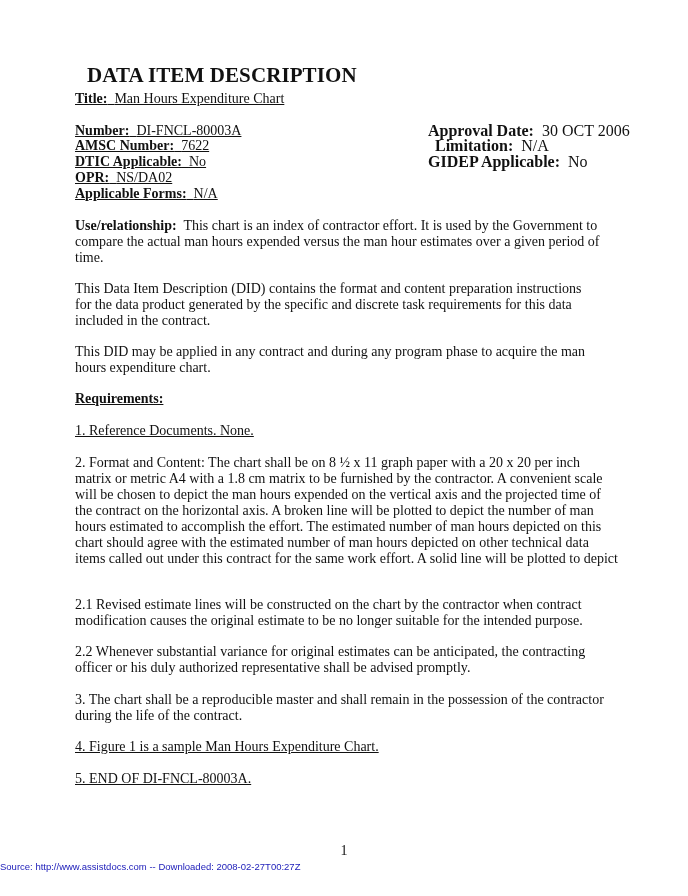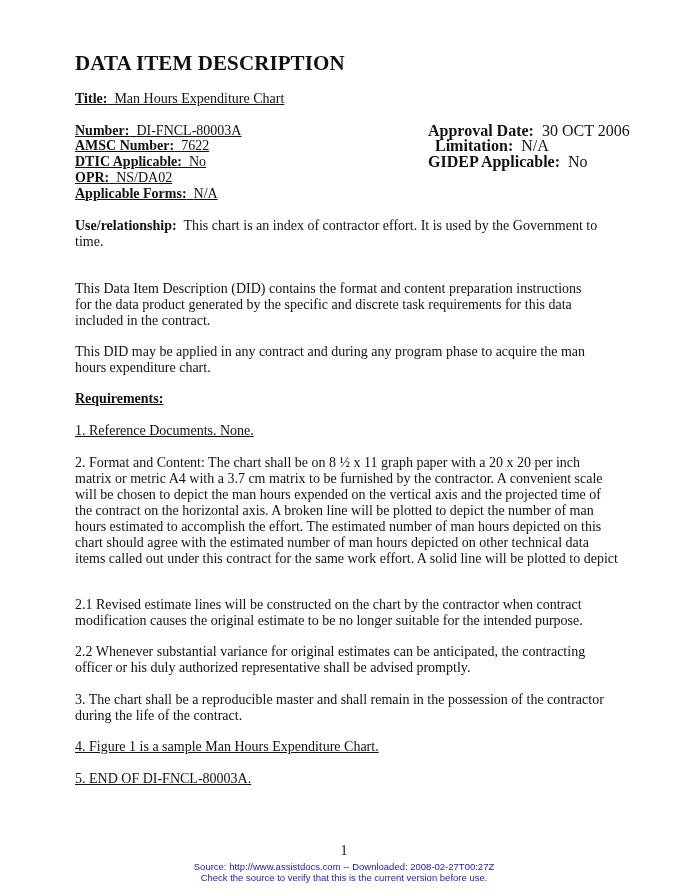--- a/index.html
+++ b/index.html
@@ -1,26 +1,26 @@
 <!DOCTYPE html>
 <html><head>
   <meta charset="utf-8">
   <style>
     html, body { margin: 0; padding: 0; background: #ffffff; }
     body { width: 688px; height: 896px; position: relative; overflow: hidden;
            font-family: "Liberation Serif", serif; color: #111; }
     .page { position: absolute; left: 75px; top: 0; width: 560px; }
-    h1 { position: absolute; top: 51px; left: 0; margin: 0; font-size: 21px; font-weight: bold; letter-spacing: 0.1px; white-space: nowrap; }
+    h1 { position: absolute; top: 51px; left: 0; margin: 12px; font-size: 21px; font-weight: bold; letter-spacing: 0.1px; white-space: nowrap; }
     .t { position: absolute; left: 0; font-size: 14px; line-height: 16px; white-space: nowrap; text-decoration: underline; }
     .b { font-weight: bold; }
     .para { position: absolute; left: 0; width: 560px; font-size: 14px; line-height: 16px; }
     .line { display: block; white-space: nowrap; }
     .right { position: absolute; font-size: 16px; line-height: 16px; white-space: nowrap; margin-left: 24px; }
     .pagenum { position: absolute; top: 843px; left: 0; width: 688px; text-align: center; font-size: 14px; }
-    .footer { position: absolute; top: 861px; left: 0; width: 688px; text-align: center;
+    .footer { position: absolute; top: 861px; left: 0; width: 688px; text-align: left;
               font-family: "Liberation Sans", sans-serif; font-size: 9.5px; line-height: 11px; color: #1a1ab8; }
   </style>
 </head>
 <body>
 
 <div class="page">
   <h1>DATA ITEM DESCRIPTION</h1>
 
   <div class="t" style="top:91px">
     <span class="b">Title:</span>&nbsp;
@@ -57,41 +57,42 @@
     <span>N/A</span>
   </div>
   <div class="right" style="top:154px; left:329px">
     <span class="b">GIDEP Applicable:</span>&nbsp;
     <span>No</span>
   </div>
 
   <div class="para" style="top:218px">
     <span class="line"><span class="b">Use/relationship:</span>&nbsp;
       <span>This chart is an index of contractor effort. It is used by the Government to</span></span>
+    <span class="line">compare the actual man hours expended versus the man hour estimates over a given period of</span>
     <span class="line">time.</span>
   </div>
 
   <div class="para" style="top:281px">
     <span class="line">This Data Item Description (DID) contains the format and content preparation instructions</span>
     <span class="line">for the data product generated by the specific and discrete task requirements for this data</span>
     <span class="line">included in the contract.</span>
   </div>
 
   <div class="para" style="top:344px">
     <span class="line">This DID may be applied in any contract and during any program phase to acquire the man</span>
     <span class="line">hours expenditure chart.</span>
   </div>
 
   <div class="t b" style="top:391px">Requirements:</div>
 
   <div class="t" style="top:423px">1.  Reference Documents.  None.</div>
 
   <div class="para" style="top:455px">
     <span class="line">2.  Format and Content: The chart shall be on 8 ½ x 11 graph paper with a 20 x 20 per inch</span>
-    <span class="line">matrix or metric A4 with a 3.7 cm matrix to be furnished by the contractor. A convenient scale</span>
+    <span class="line">matrix or metric A4 with a 1.8 cm matrix to be furnished by the contractor. A convenient scale</span>
     <span class="line">will be chosen to depict the man hours expended on the vertical axis and the projected time of</span>
     <span class="line">the contract on the horizontal axis. A broken line will be plotted to depict the number of man</span>
     <span class="line">hours estimated to accomplish the effort. The estimated number of man hours depicted on this</span>
     <span class="line">chart should agree with the estimated number of man hours depicted on other technical data</span>
     <span class="line">items called out under this contract for the same work effort. A solid line will be plotted to depict</span>
   </div>
 
   <div class="para" style="top:597px">
     <span class="line">2.1  Revised estimate lines will be constructed on the chart by the contractor when contract</span>
     <span class="line">modification causes the original estimate to be no longer suitable for the intended purpose.</span>
@@ -107,14 +108,13 @@
     <span class="line">during the life of the contract.</span>
   </div>
 
   <div class="t" style="top:739px">4. Figure 1 is a sample Man Hours Expenditure Chart.</div>
   <div class="t" style="top:771px">5. END OF DI-FNCL-80003A.</div>
 </div>
 
 <div class="pagenum">1</div>
 <div class="footer">
   <div>Source: http://www.assistdocs.com -- Downloaded: 2008-02-27T00:27Z</div>
-  <div>Check the source to verify that this is the current version before use.</div>
 </div>
 
 </body></html>

